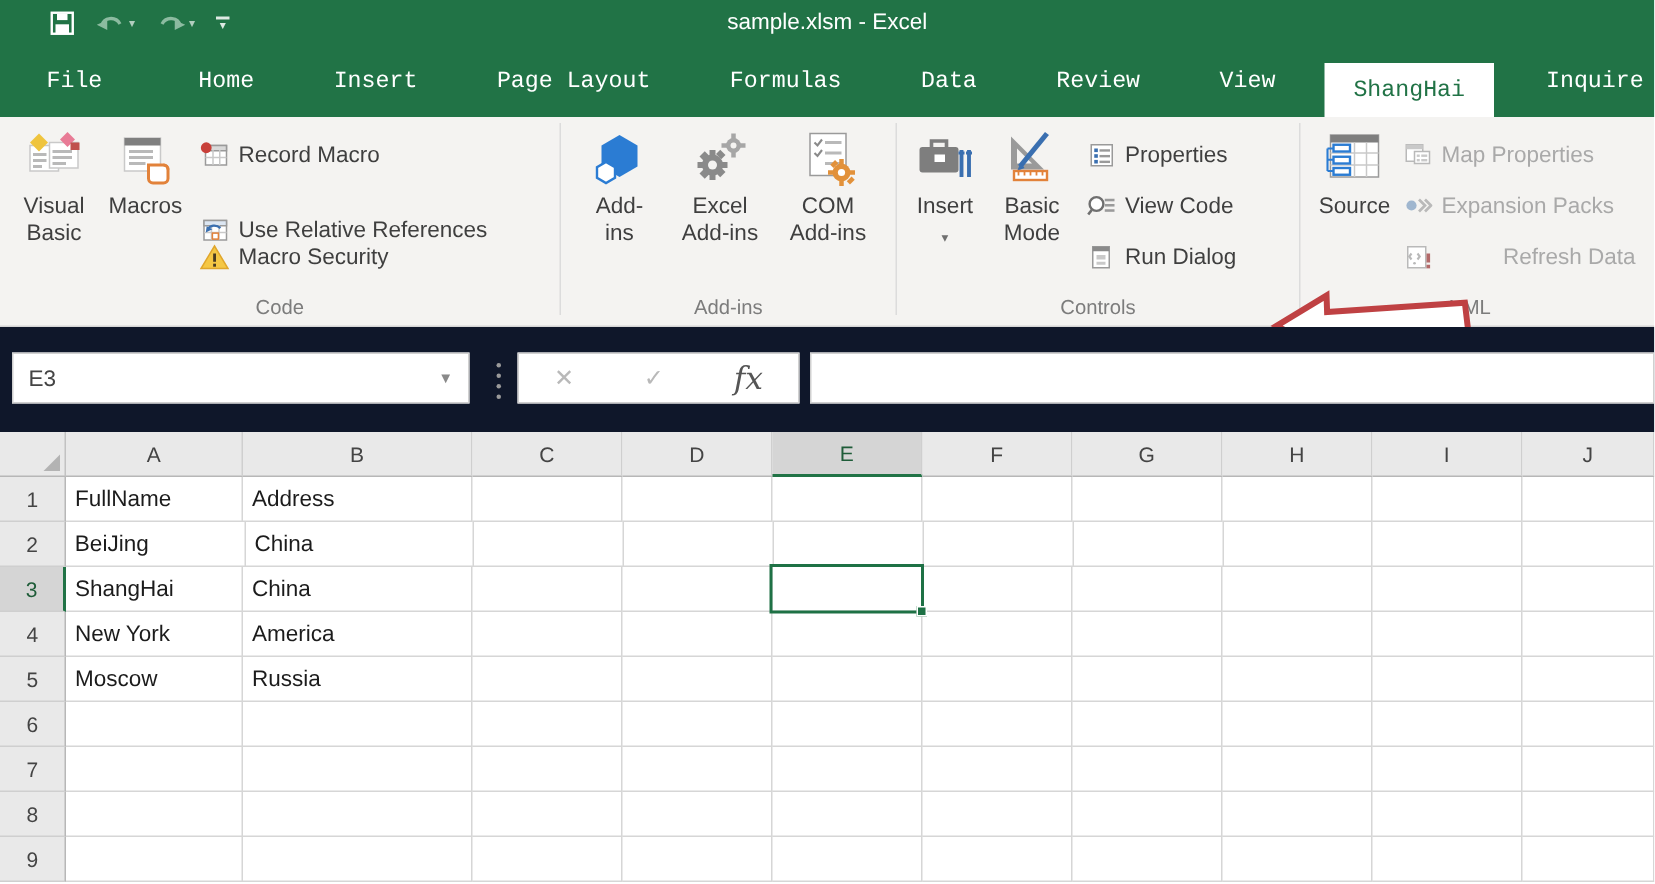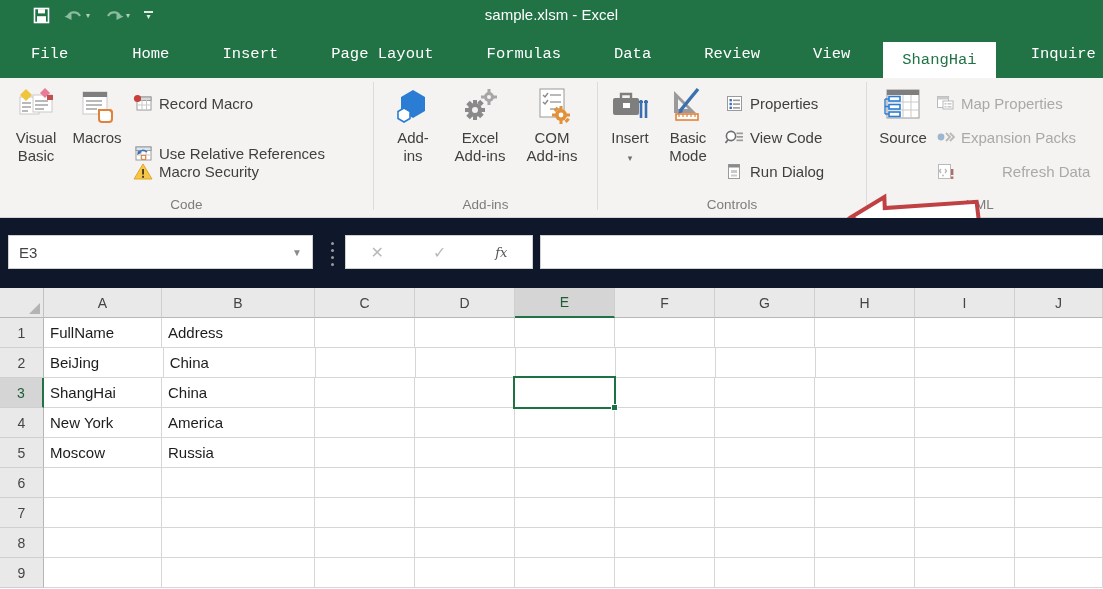--- a/index.html
+++ b/index.html
@@ -44,21 +44,21 @@
   .namebox { position:absolute; left:8px; top:17px; width:305px; height:34px; background:#fff;
     border:1px solid #d0d0d0; display:flex; align-items:center; font-size:15px; color:#444;
     padding:0 10px; }
   .namebox .nb-caret { margin-left:auto; color:#8a8a8a; font-size:10px; }
   .dots-handle { position:absolute; left:331px; top:24px; width:3px; height:3px; background:#9a9a9a;
     border-radius:50%;
     box-shadow:0 7px 0 #9a9a9a, 0 14px 0 #9a9a9a, 0 21px 0 #9a9a9a; }
   .fx-box { position:absolute; left:345px; top:17px; width:188px; height:34px; background:#fff;
     border:1px solid #d0d0d0; display:flex; align-items:center; justify-content:space-around; }
   .fx-cancel, .fx-enter { color:#b9b9b9; font-size:16px; }
-  .fx-fn { font-family:"DejaVu Serif", serif; font-style:italic; font-size:13px; color:#555; }
+  .fx-fn { font-family:"DejaVu Serif", serif; font-style:italic; font-size:21px; color:#555; }
   .formula-input { position:absolute; left:540px; top:17px; width:563px; height:34px; background:#fff;
     border:1px solid #d0d0d0; font-size:15px; color:#222; padding:0 8px; display:flex; align-items:center; }
   
   .grid { position:absolute; left:0; top:288px; width:1103px; height:301px; background:#fff; }
   .hdr-row { display:flex; height:30px; }
   .corner { width:44px; height:30px; background:#e9e9e9; border-right:1px solid #c2c2c2;
     border-bottom:1px solid #b7b7b7; position:relative; }
   .corner:after { content:""; position:absolute; right:3px; bottom:3px; width:0; height:0;
     border-left:11px solid transparent; border-bottom:11px solid #b3b3b3; }
   .col-hdr { height:30px; background:#e9e9e9; border-right:1px solid #cfcfcf;

